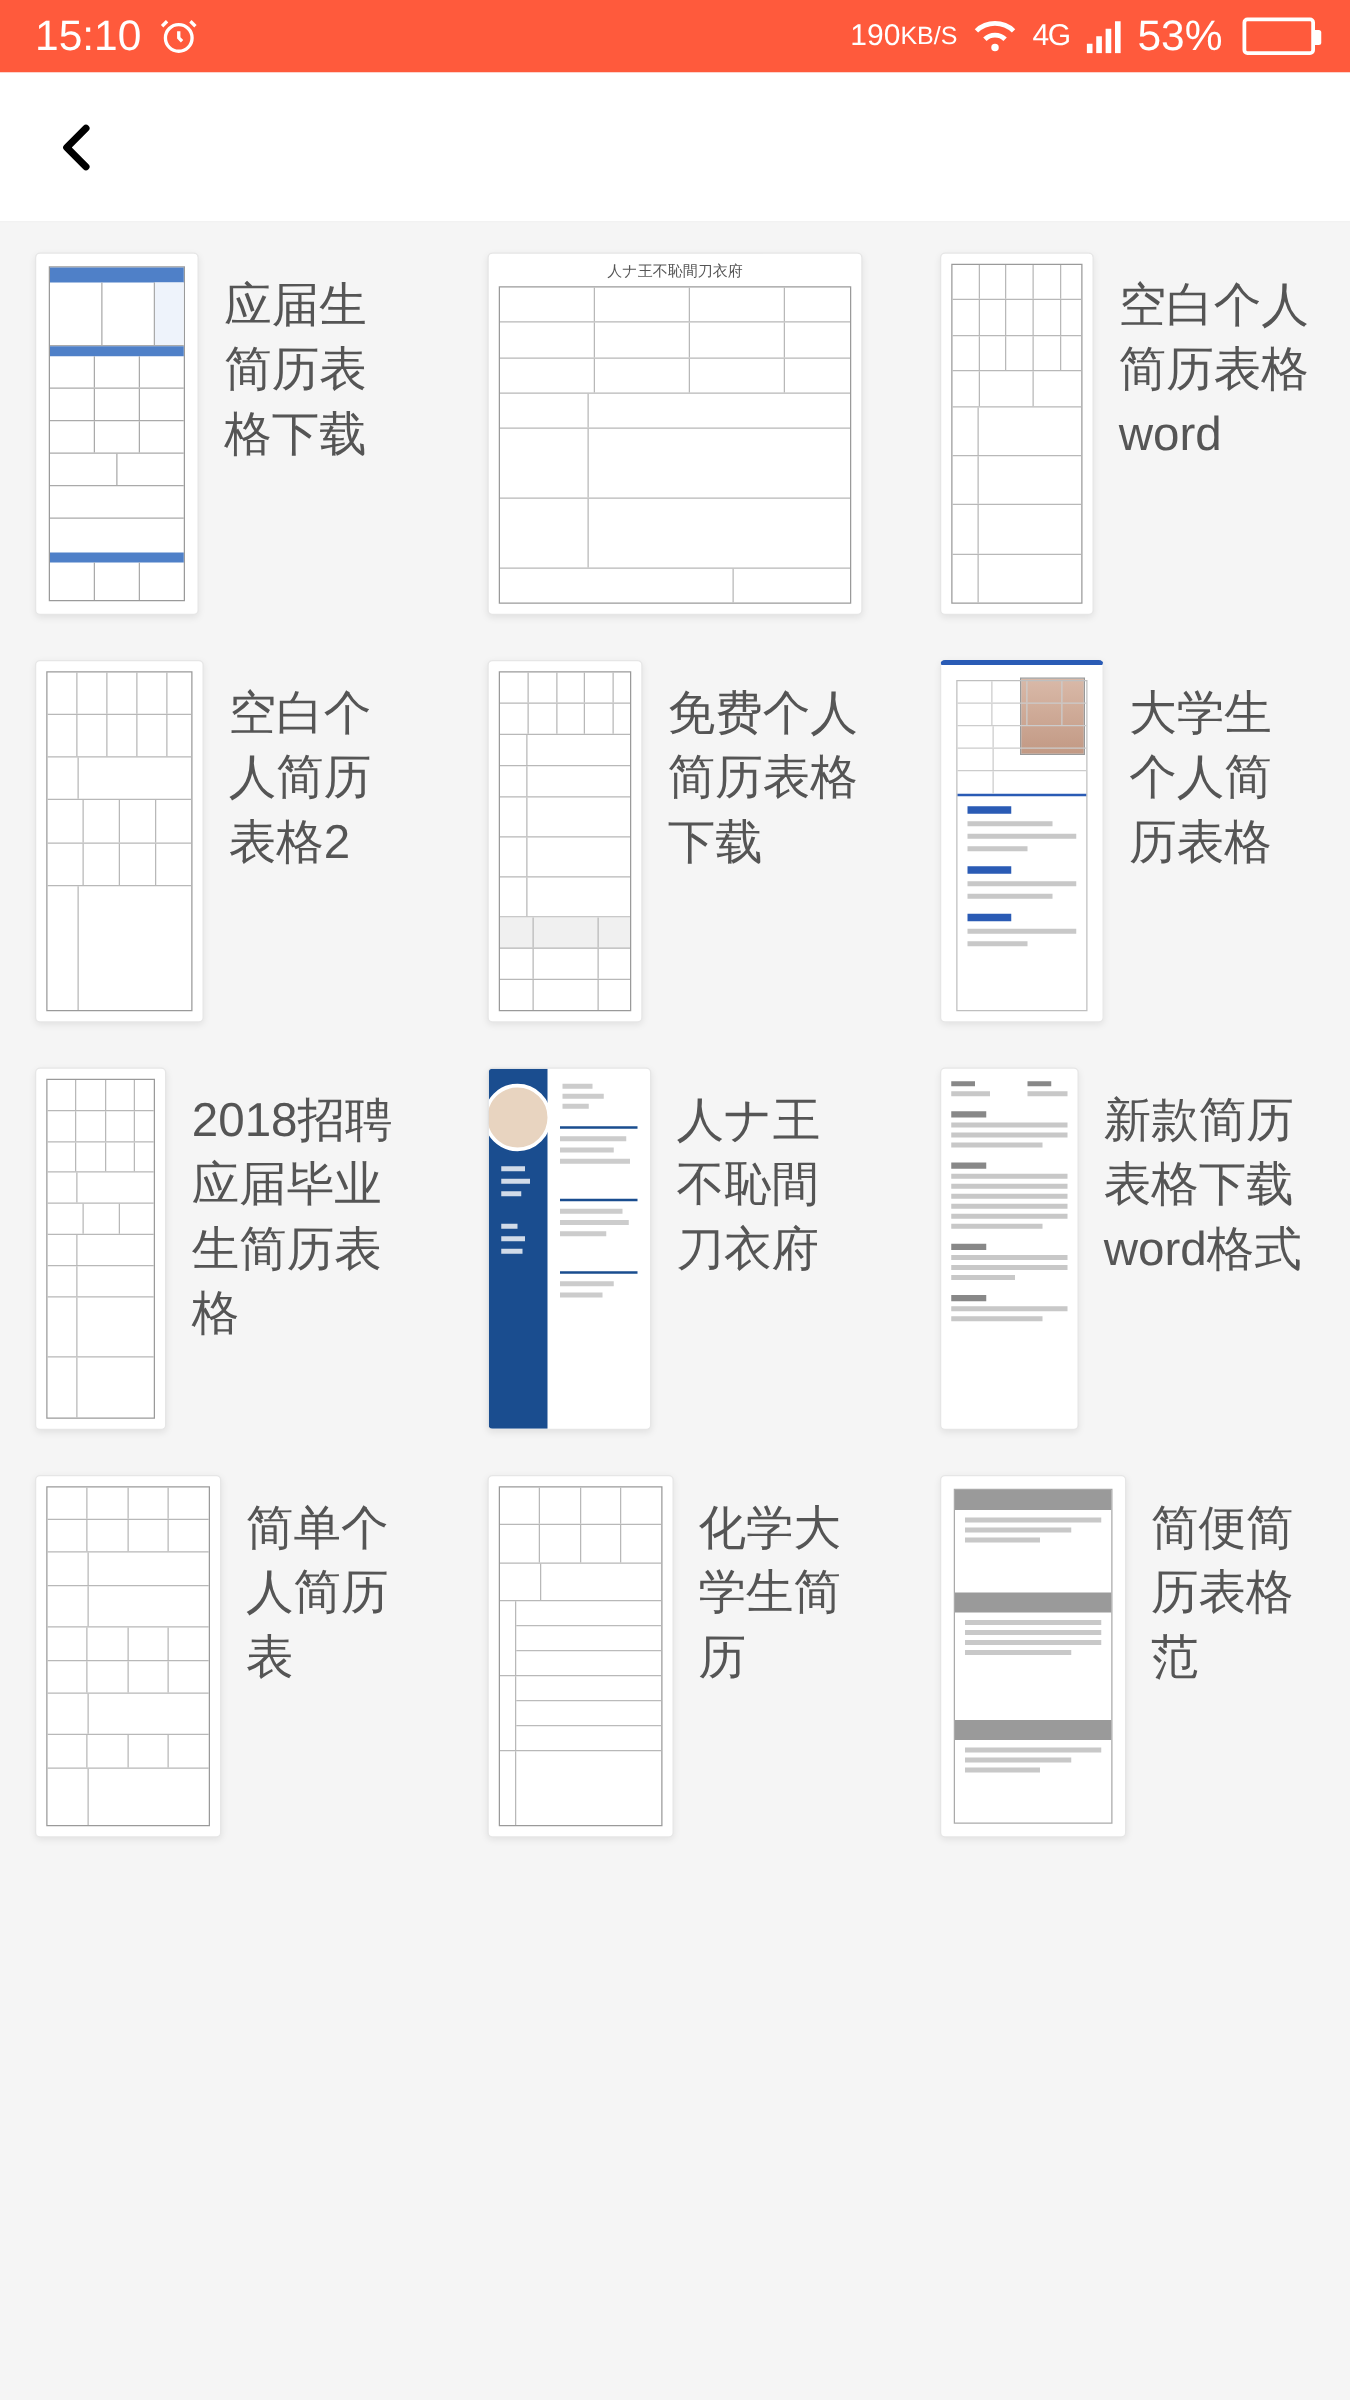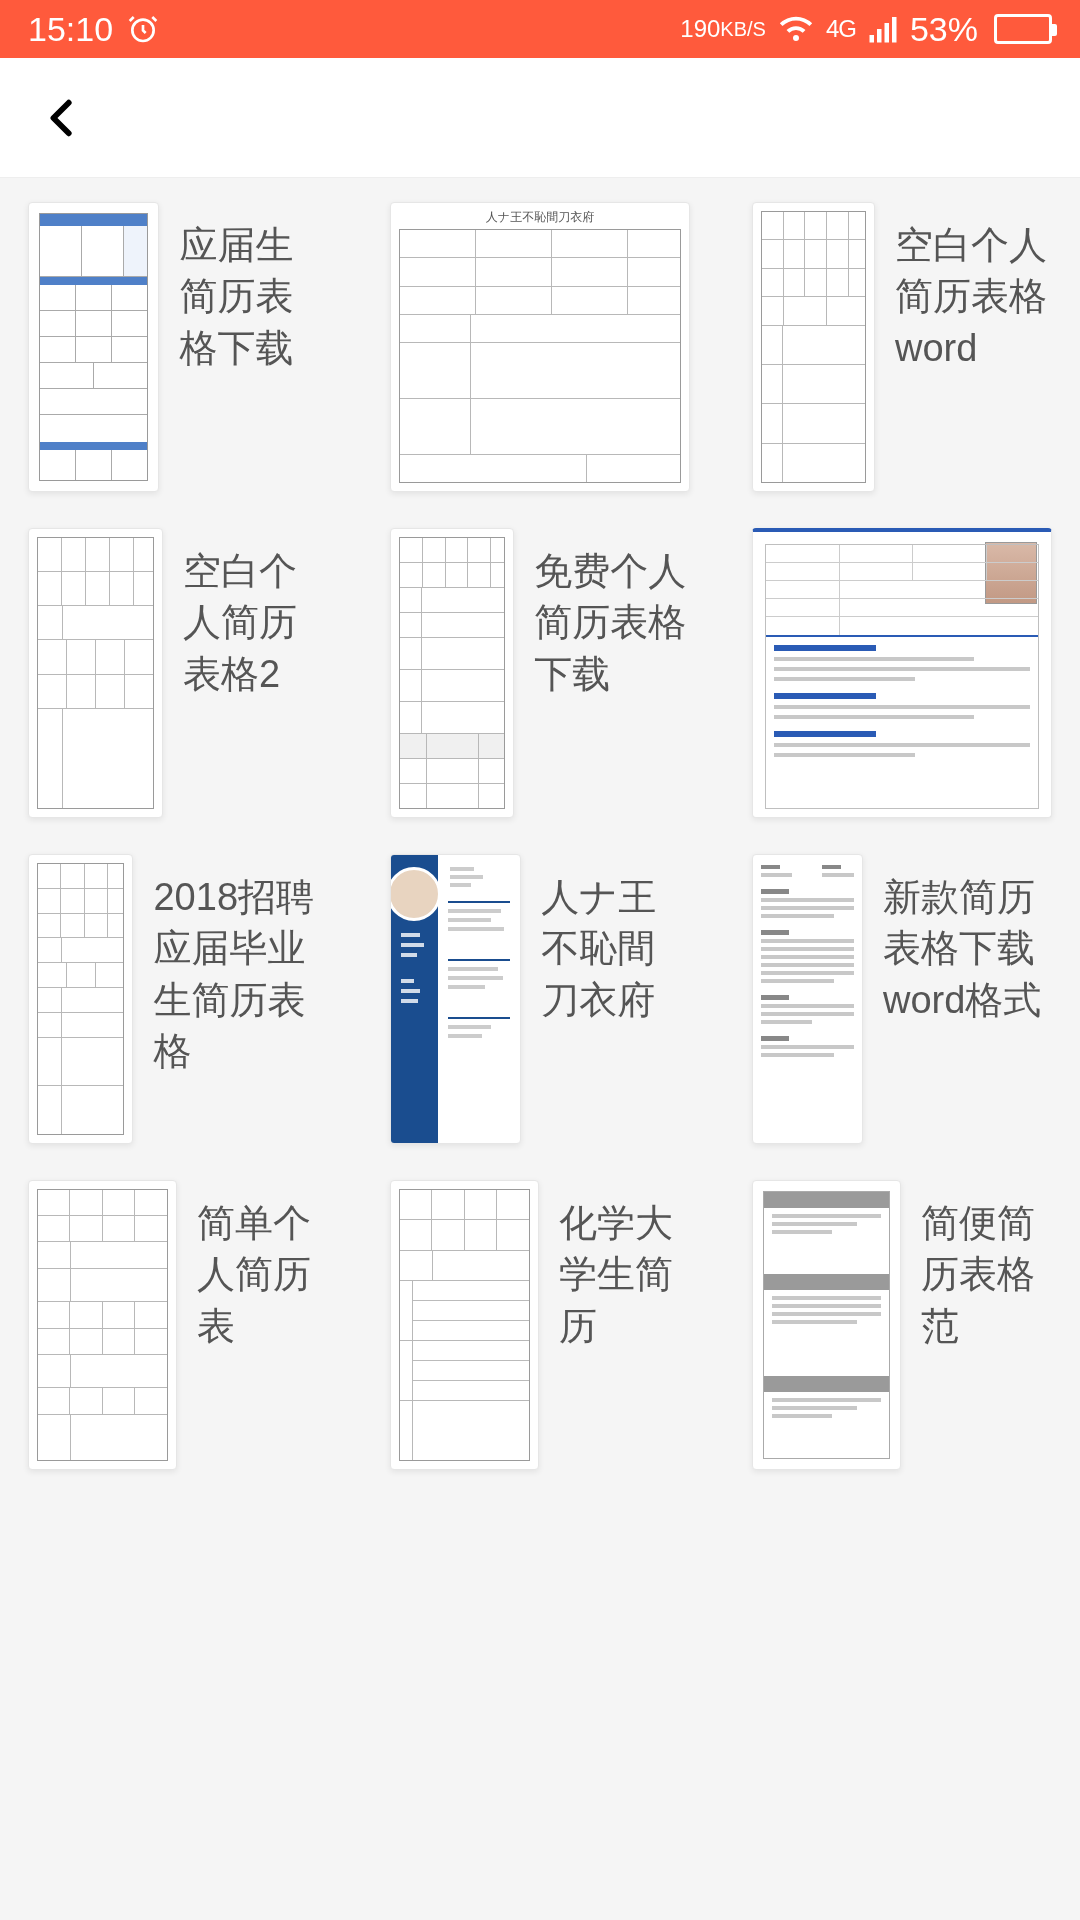--- a/index.html
+++ b/index.html
@@ -487,20 +487,21 @@
             <div class="ln short"></div>
           <div class="ln blue" style="margin-top:6px"></div>
           <div class="ln"></div>
             <div class="ln med"></div>
           <div class="ln blue" style="margin-top:6px"></div>
           <div class="ln"></div>
             <div class="ln short"></div>
         </div>
       </div>
     </div>
+    <div class="caption">大学生个人简历表格</div>
   </div>
 
   <div class="card">
     <div class="thumb">
       <div class="doc-tbl-outer">
         <div class="doc-tbl" style="inset:0">
           <div class="row">
               <div class="cell"></div>
               <div class="cell"></div>
               <div class="cell"></div>

